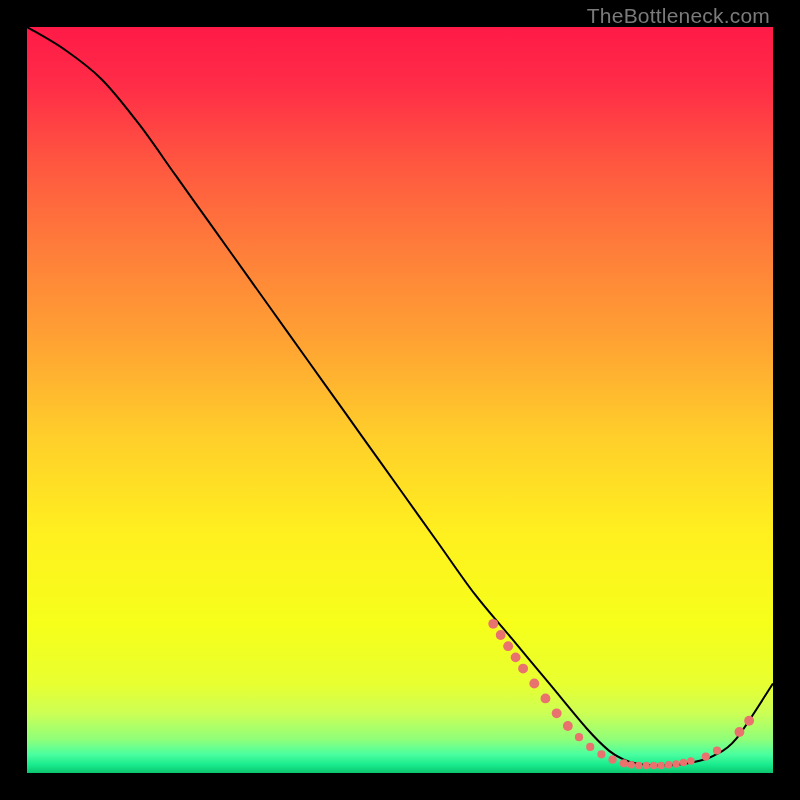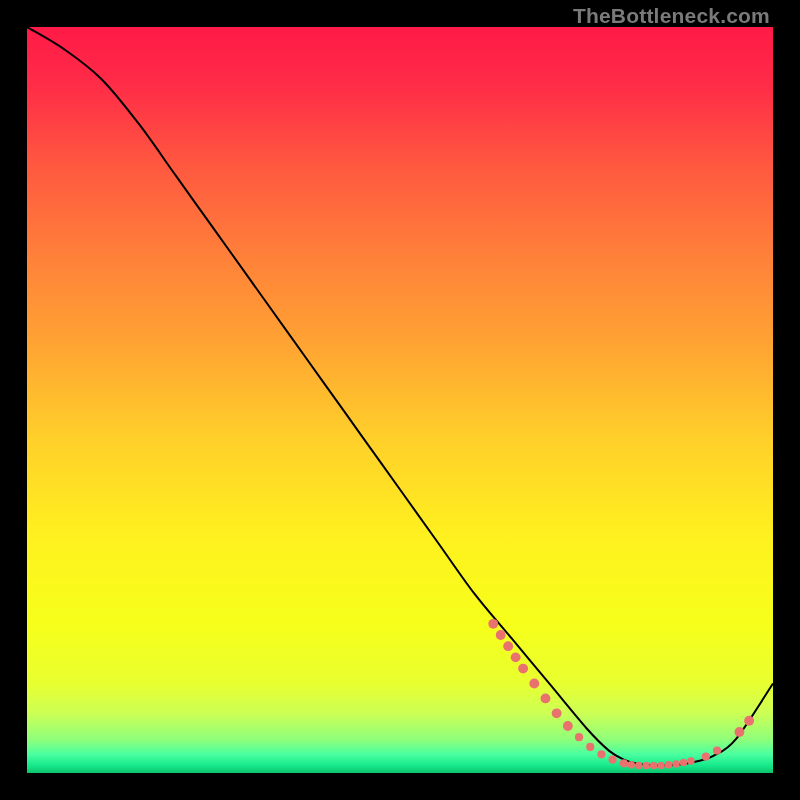--- a/index.html
+++ b/index.html
@@ -37,21 +37,21 @@
     top: 0;
     width: 100%;
     height: 100%;
   }
   .watermark {
     position: absolute;
     top: 4px;
     right: 30px;
     color: #7a7a7a;
     font-size: 21px;
-    font-weight: 700;
+    font-weight: 400;
     letter-spacing: 0.2px;
     user-select: none;
   }
 </style>
 </head>
 <body>
 
 <div class="stage">
 
   <div class="watermark">TheBottleneck.com</div>

